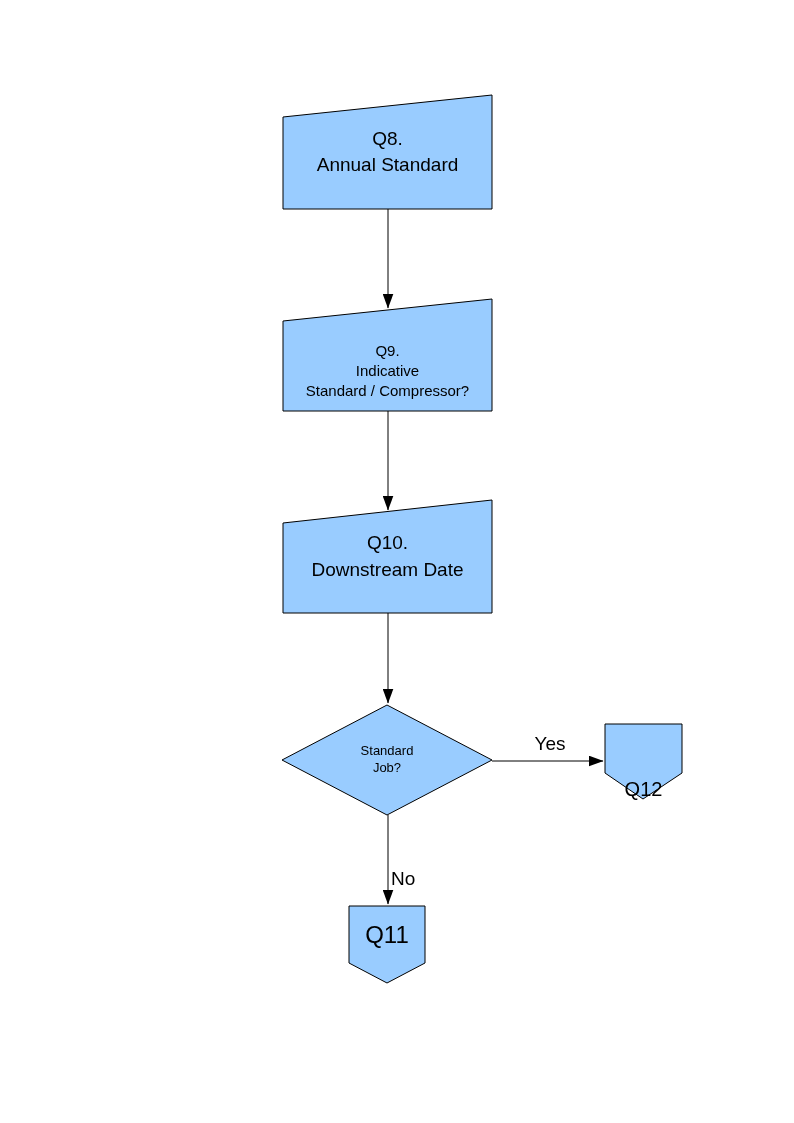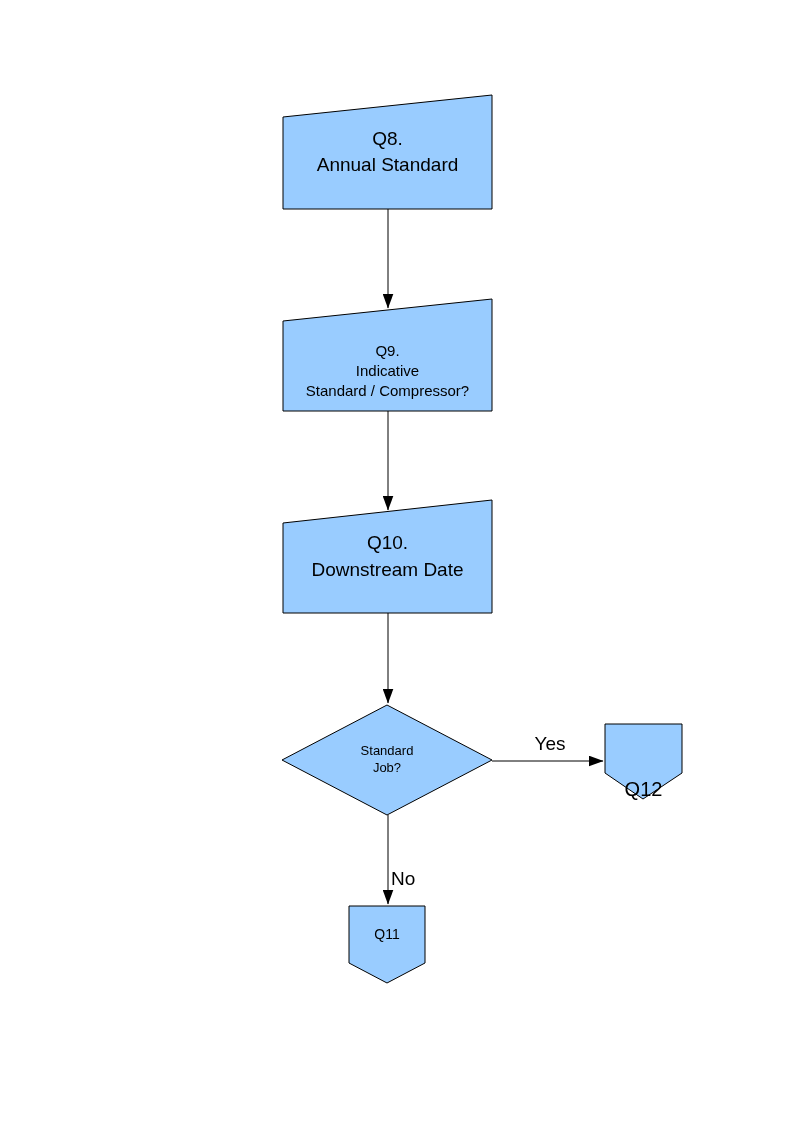--- a/index.html
+++ b/index.html
@@ -39,21 +39,21 @@
     text-align: center;
     color: #000000;
     line-height: 1.38;
     white-space: nowrap;
   }
   .lbl-q8   { left: 283px; top:  98px; width: 209px; height: 108px; font-size: 19px; }
   .lbl-q9   { left: 283px; top: 318px; width: 209px; height: 106px; font-size: 15px; line-height: 1.35; }
   .lbl-q10  { left: 283px; top: 503px; width: 209px; height: 107px; font-size: 19px; }
   .lbl-dec  { left: 282px; top: 707px; width: 210px; height: 106px; font-size: 13px; line-height: 1.3; }
   .lbl-q12  { left: 605px; top: 724px; width:  77px; height:  52px; font-size: 20px; margin-top: 40px; }
-  .lbl-q11  { left: 349px; top: 906px; width:  76px; height:  58px; font-size: 14px; }
+  .lbl-q11  { left: 349px; top: 906px; width:  76px; height:  58px; font-size: 24px; }
   .lbl-yes  { left: 512px; top: 731px; width:  76px; height:  26px; font-size: 19px; }
   .lbl-no   { left: 391px; top: 851px; width:  44px; height:  24px; font-size: 19px;
               align-items: flex-start; text-align: left; margin-top: 16px; }
 </style>
 </head>
 <body>
 
 <div class="page">
 
   <svg width="794" height="1123" viewBox="0 0 794 1123">

